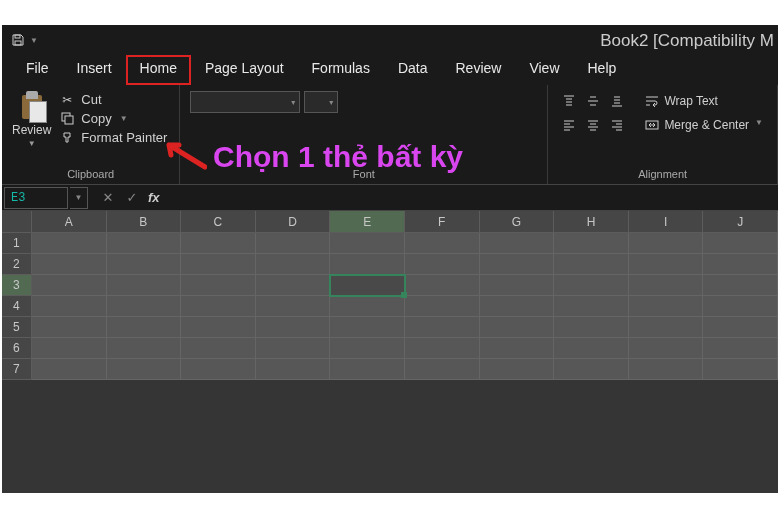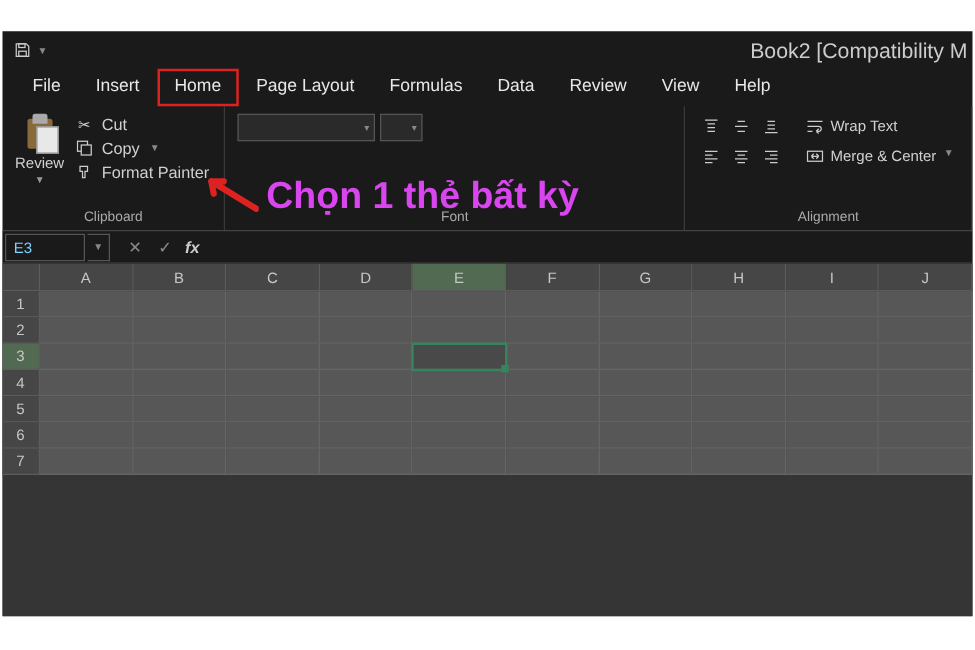--- a/index.html
+++ b/index.html
@@ -30,21 +30,21 @@
 .font-box { background:#2a2a2a; border:1px solid #555; height:22px; padding:0 18px 0 6px; font-size:12px; color:#999; display:flex; align-items:center; position:relative; min-width:40px; }
 .font-box::after { content:"▾"; position:absolute; right:4px; font-size:8px; color:#888; }
 .align-group { min-width:200px; }
 .align-row { display:flex; gap:2px; align-items:center; margin-bottom:4px; }
 .align-btn { width:22px; height:20px; display:flex; align-items:center; justify-content:center; cursor:pointer; color:#ccc; }
 .align-text-btn { display:flex; align-items:flex-start; gap:4px; font-size:12px; cursor:pointer; padding:0 4px; }
 .annot { position:absolute; top:52px; left:155px; z-index:10; display:flex; align-items:center; }
 .arrow-svg { width:50px; height:40px; }
 .annot-text { font-size:30px; font-weight:600; color:#d946ef; margin-left:6px; white-space:nowrap; }
 .namebox-row { height:26px; background:#1a1a1a; border-bottom:1px solid #444; display:flex; align-items:center; }
-.namebox { width:64px; height:22px; background:#1a1a1a; border:1px solid #555; margin:0 2px; padding:0 6px; font-size:12px; color:#7dd3fc; display:flex; align-items:center; }
+.namebox { width:64px; height:22px; background:#1a1a1a; border:1px solid #555; margin:0 2px; padding:0 6px; font-size:12px; color:#14b8a6; display:flex; align-items:center;font-family:Liberation Mono, monospace; }
 .nb-drop { width:18px; height:22px; display:flex; align-items:center; justify-content:center; font-size:8px; color:#888; border:1px solid #555; border-left:none; cursor:pointer; }
 .fx-sep { width:8px; }
 .fx-btn { width:24px; height:22px; display:flex; align-items:center; justify-content:center; color:#888; font-size:13px; cursor:pointer; }
 .fx-label { font-style:italic; font-size:13px; color:#ccc; margin-left:4px;font-weight:bold; }
 .scroll-wrap { position:absolute; top:186px; left:0; right:0; bottom:0; background:#1a1a1a; }
 .grid { position:relative; }
 .col-headers { display:flex; height:22px; }
 .corner { width:32px; height:22px; background:#2f2f2f; border-right:1px solid #4a4a4a; border-bottom:1px solid #4a4a4a; }
 .col-h { width:80px; height:22px; background:#2f2f2f; border-right:1px solid #4a4a4a; border-bottom:1px solid #4a4a4a; display:flex; align-items:center; justify-content:center; font-size:12px; color:#ccc; cursor:pointer; }
 .col-h.sel { background:#3d5a3d; }

